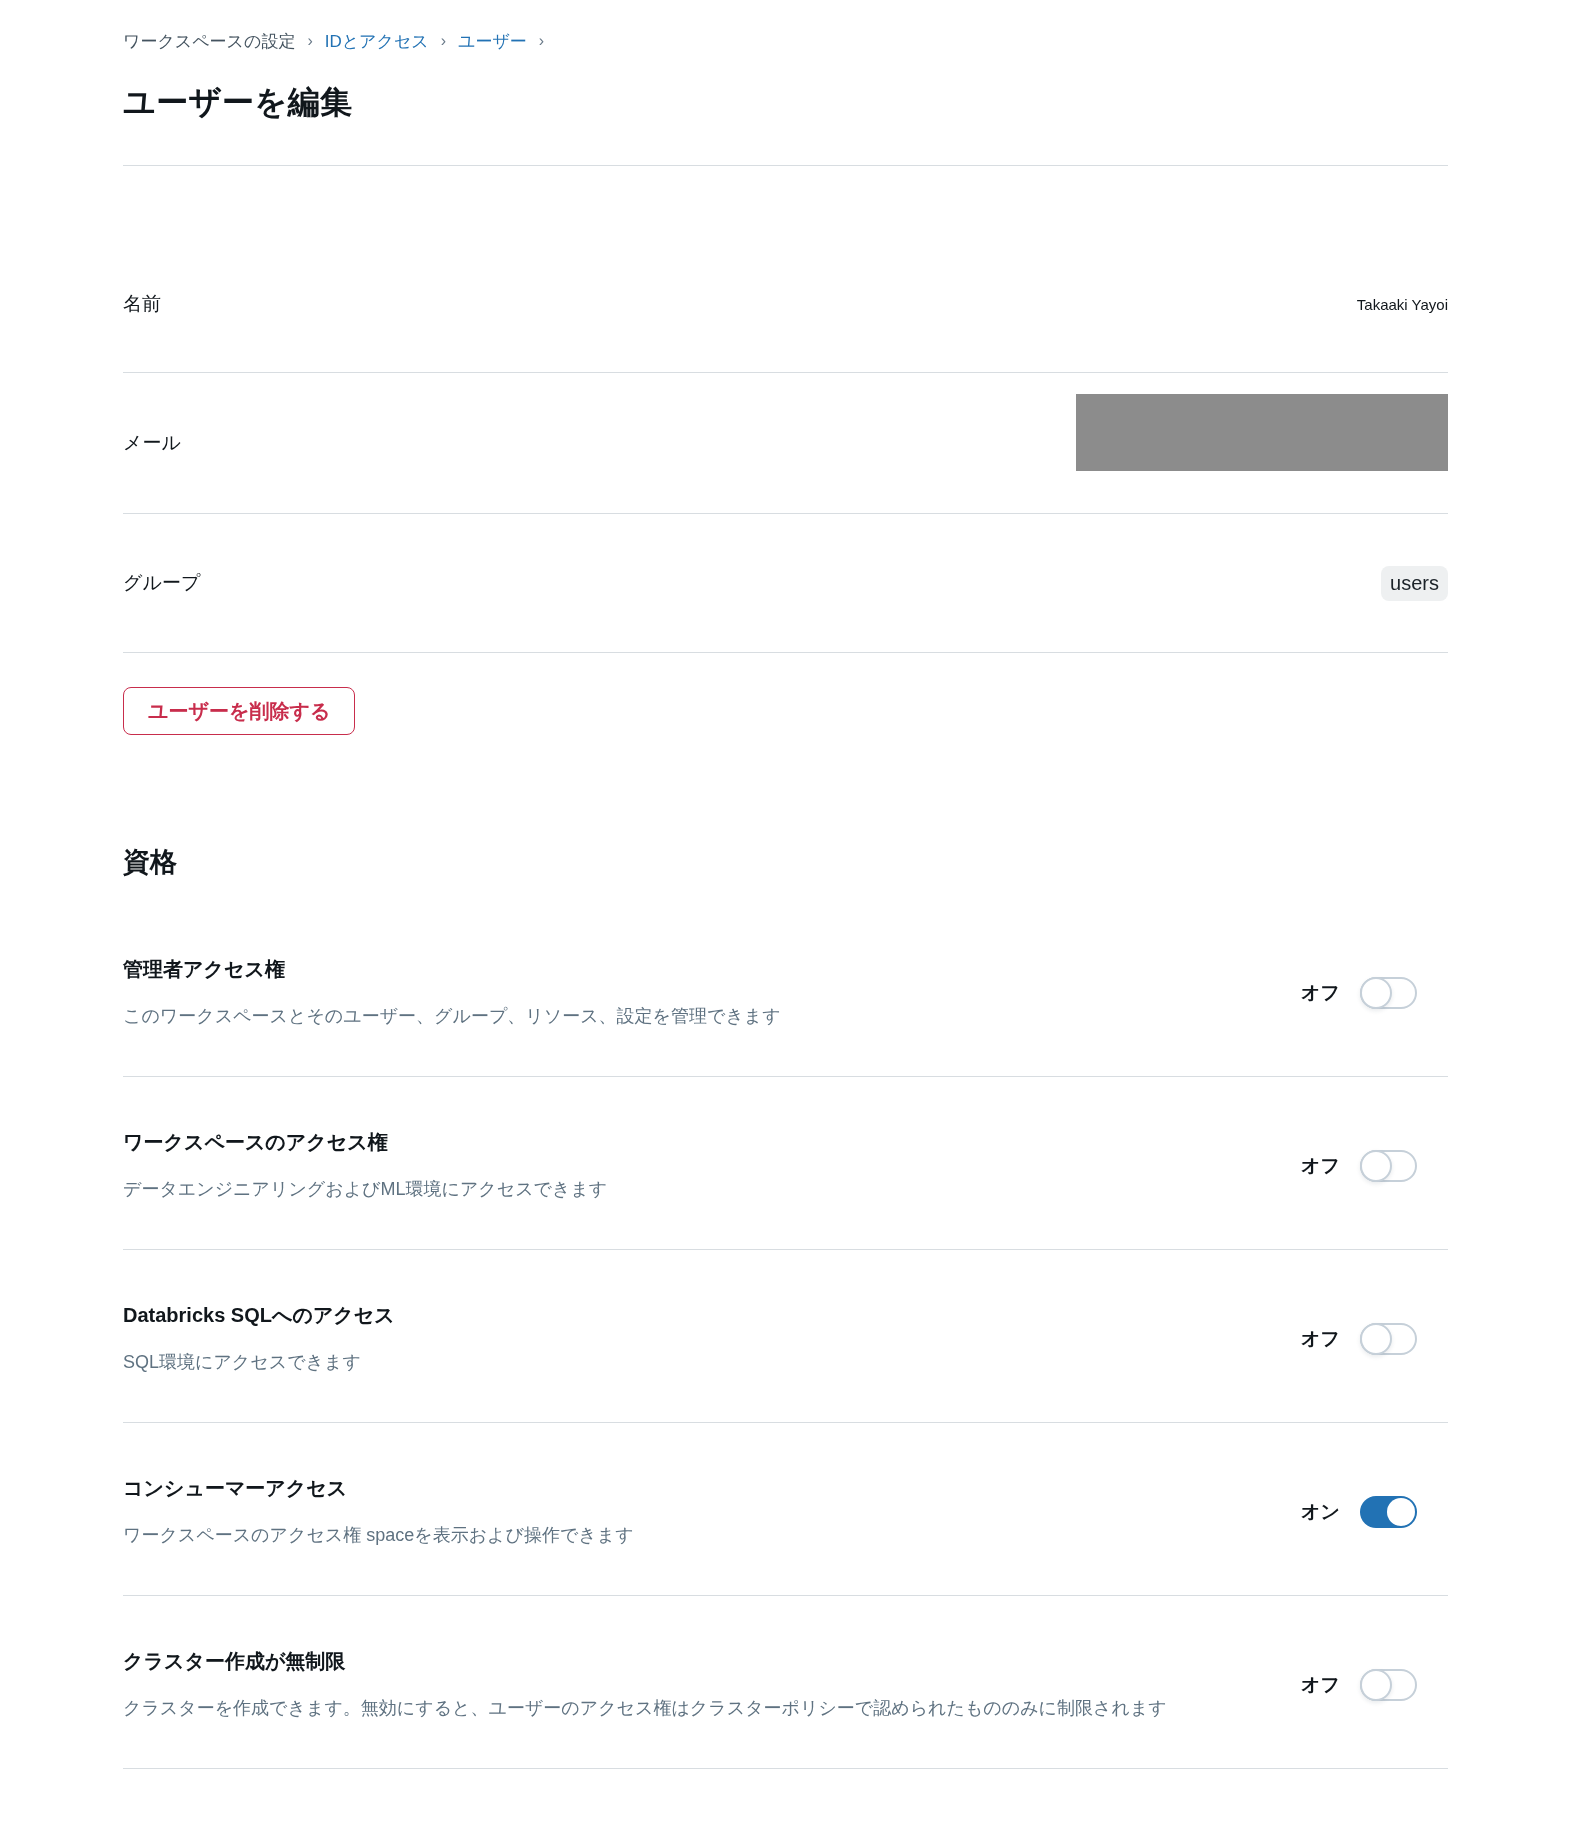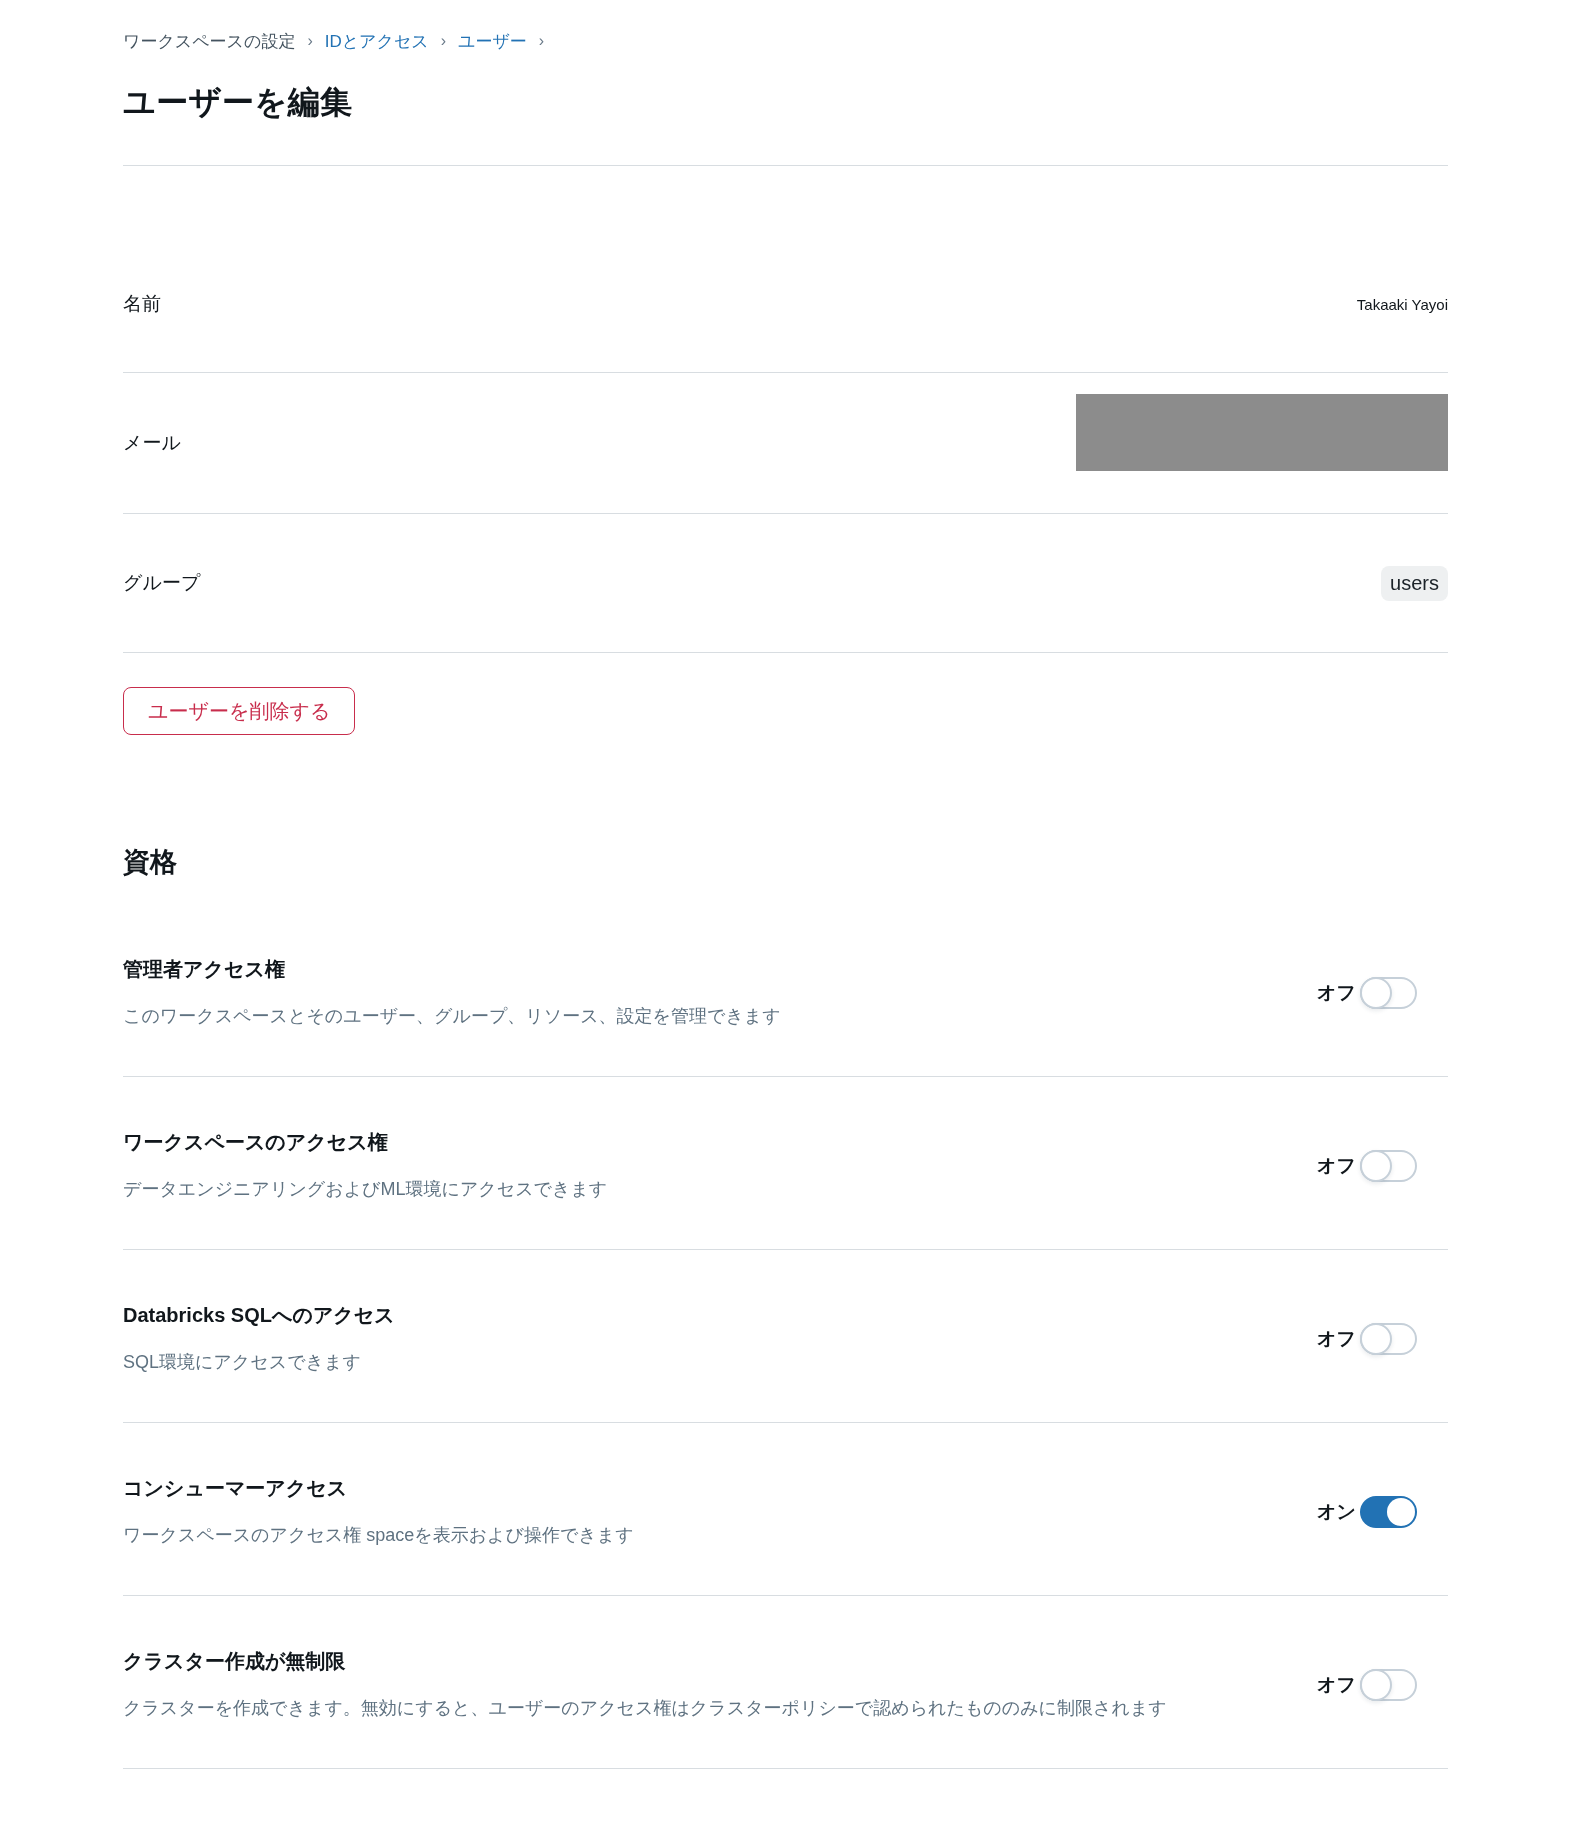--- a/index.html
+++ b/index.html
@@ -32,30 +32,30 @@
   .field-label { font-size:19px; font-weight:500; }
   .field-value { font-size:15px; }
   .redaction { width:372px; height:77px; background:#8C8C8C; align-self:flex-start; margin-top:21px; }
   .badge { background:#EEF0F1; border-radius:8px; padding:6px 9px; font-size:20px; color:#1B2228; }
 
   
   .delete-btn {
     display:inline-block; margin-top:34px;
     border:1.5px solid #C82D4C; border-radius:8px; background:#fff;
     color:#C82D4C; font-size:20px; font-family:inherit;
-    padding:10px 24px; line-height:26px; cursor:pointer;
+    padding:10px 24px; line-height:26px; cursor:pointer;font-weight:bold;
   }
 
   
   .section-heading { margin-top:107px; font-size:27px; line-height:40px; font-weight:700; }
   .ent-row { display:flex; align-items:center; border-bottom:1px solid #D8DDE1; padding:51px 0 46px; }
   .ent-left { max-width:1125px; padding-right:40px; }
   .ent-title { font-size:20px; line-height:28px; font-weight:700; }
   .ent-desc { margin-top:20px; font-size:18px; line-height:27px; color:#5F7281; }
-  .ent-right { margin-left:auto; margin-right:31px; display:flex; align-items:center; gap:4px; flex:none; }
+  .ent-right { margin-left:auto; margin-right:31px; display:flex; align-items:center; gap:20px; flex:none; }
   .toggle-label { font-size:19px; font-weight:600; color:#11171C; }
 
   .toggle { width:57px; height:32px; border-radius:16px; position:relative; box-sizing:border-box; cursor:pointer; flex:none; }
   .toggle[data-state="off"] { background:#ffffff; border:2px solid #C6D0D9; }
   .toggle[data-state="off"] .knob {
     position:absolute; left:-2px; top:-2px; width:32px; height:32px;
     border-radius:50%; background:#ffffff; border:2px solid #C6D0D9;
     box-sizing:border-box; box-shadow:0 2px 4px rgba(40,60,80,0.10);
   }
   .toggle[data-state="on"] { background:#2272B4; border:none; }

